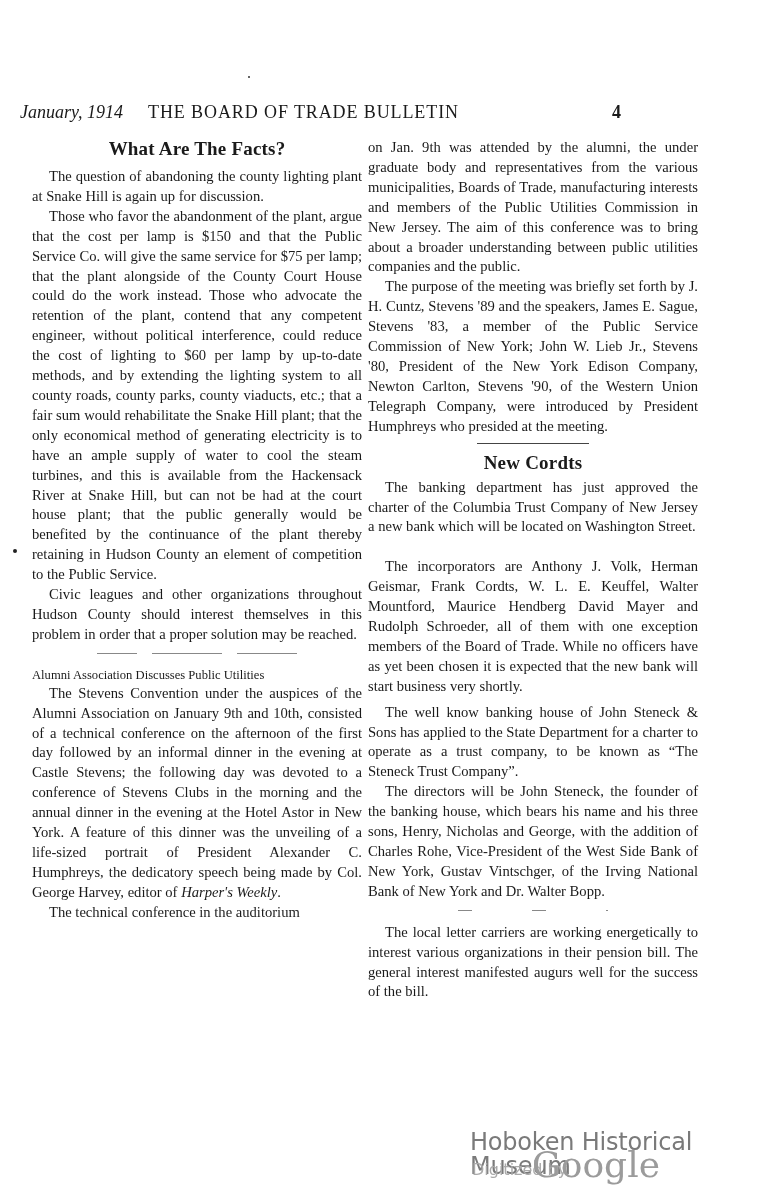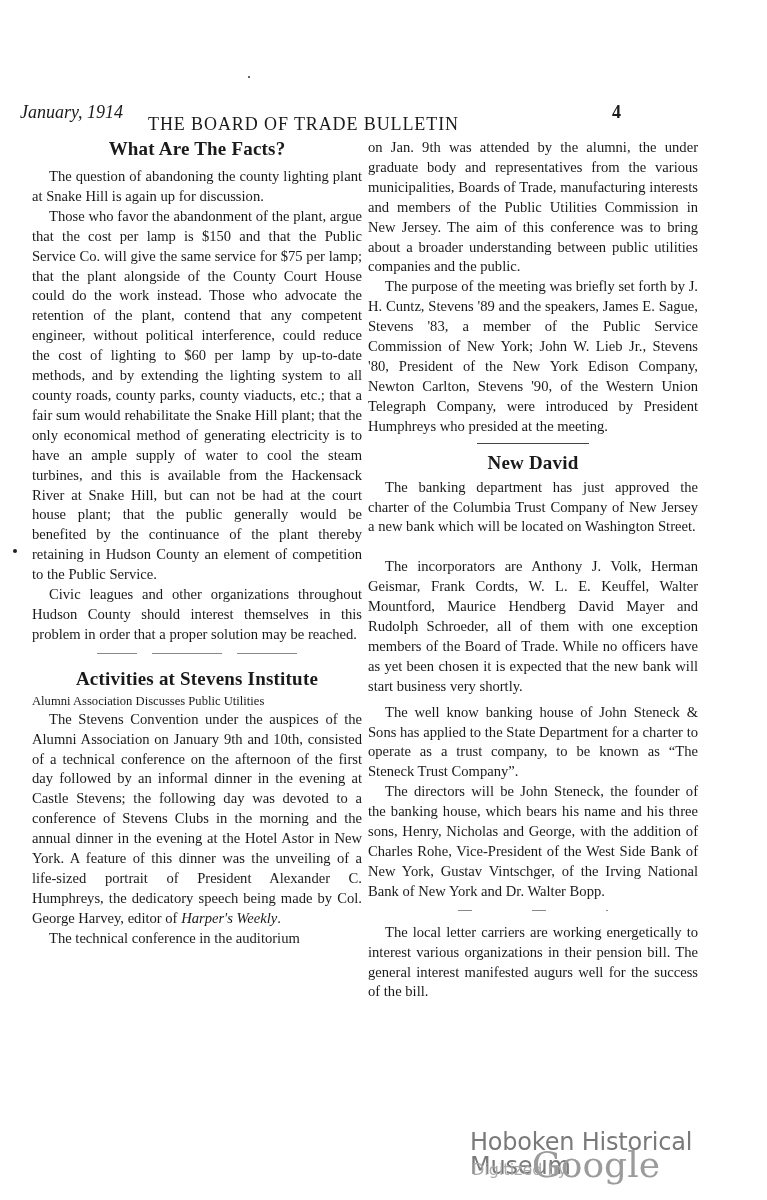--- a/index.html
+++ b/index.html
@@ -34,21 +34,20 @@
       position: absolute;
       left: 0;
       top: 0;
       font-style: italic;
     }
     .running-head .pub-title {
       position: absolute;
       left: 128px;
       top: 0;
       letter-spacing: 0.9px;
-      margin-top: 12px;
     }
     .running-head .page-num {
       position: absolute;
       left: 592px;
       top: 0;
       font-weight: bold;
     }
     .col {
       position: absolute;
       top: 138px;
@@ -160,37 +159,36 @@
     <p>Civic leagues and other organizations throughout Hudson County should interest themselves in this problem in order that a proper solution may be reached.</p>
   </article>
 
   <div class="rule-broken">
     <span style="width:40px"></span>
       <span style="width:70px"></span>
       <span style="width:60px"></span>
   </div>
 
   <article>
-    <h2 class="article-title" style="margin-bottom:4px;">Activities at Stevens Institute</h2>
     <h3 class="article-subtitle">Alumni Association Discusses Public Utilities</h3>
     <p><span>The Stevens Convention under the auspices of the Alumni Association on January 9th and 10th, consisted of a technical conference on the afternoon of the first day followed by an in­formal dinner in the evening at Castle Stevens; the following day was devoted to a conference of Stevens Clubs in the morning and the annual dinner in the evening at the Hotel Astor in New York. A feature of this dinner was the unveiling of a life-sized portrait of President Alexander C. Humphreys, the dedicatory speech being made by Col. George Harvey, editor of </span><i>Harper's Weekly</i><span>.</span></p>
     <p>The technical conference in the auditorium</p>
   </article>
 </section>
 
 <section class="col col-right">
   <article>
     <p class="no-indent">on Jan. 9th was attended by the alumni, the under graduate body and representatives from the various municipalities, Boards of Trade, manufacturing interests and members of the Public Utilities Commission in New Jersey. The aim of this conference was to bring about a broader understanding between public utili­ties companies and the public.</p>
     <p>The purpose of the meeting was briefly set forth by J. H. Cuntz, Stevens '89 and the speakers, James E. Sague, Stevens '83, a member of the Public Service Commission of New York; John W. Lieb Jr., Stevens '80, President of the New York Edison Company, Newton Carlton, Stevens '90, of the Western Union Telegraph Company, were introduced by President Humphreys who presided at the meeting.</p>
   </article>
 
   <div class="rule rule-strong"></div>
 
   <article>
-    <h2 class="article-title" style="margin-bottom:4px;">New David</h2>
+    <h2 class="article-title" style="margin-bottom:4px;">New Cordts</h2>
     <p>The banking department has just approved the charter of the Columbia Trust Company of New Jersey a new bank which will be located on Washington Street.</p>
     <p style="margin-top:20px;">The incorporators are Anthony J. Volk, Herman Geismar, Frank Cordts, W. L. E. Keuffel, Walter Mountford, Maurice Hendberg David Mayer and Rudolph Schroeder, all of them with one exception members of the Board of Trade. While no officers have as yet been chosen it is expected that the new bank will start business very shortly.</p>
     <p style="margin-top:6px;">The well know banking house of John Steneck &amp; Sons has applied to the State De­partment for a charter to operate as a trust company, to be known as “The Steneck Trust Company”.</p>
     <p style="margin-top:0;">The directors will be John Steneck, the founder of the banking house, which bears his name and his three sons, Henry, Nicholas and George, with the addition of Charles Rohe, Vice-President of the West Side Bank of New York, Gustav Vintschger, of the Irving Nation­al Bank of New York and Dr. Walter Bopp.</p>
   </article>
 
   <div class="rule-broken" style="width:150px;margin:8px auto 12px auto;">
     <span style="width:14px"></span>
       <span style="width:14px"></span>
       <span style="width:2px"></span>

